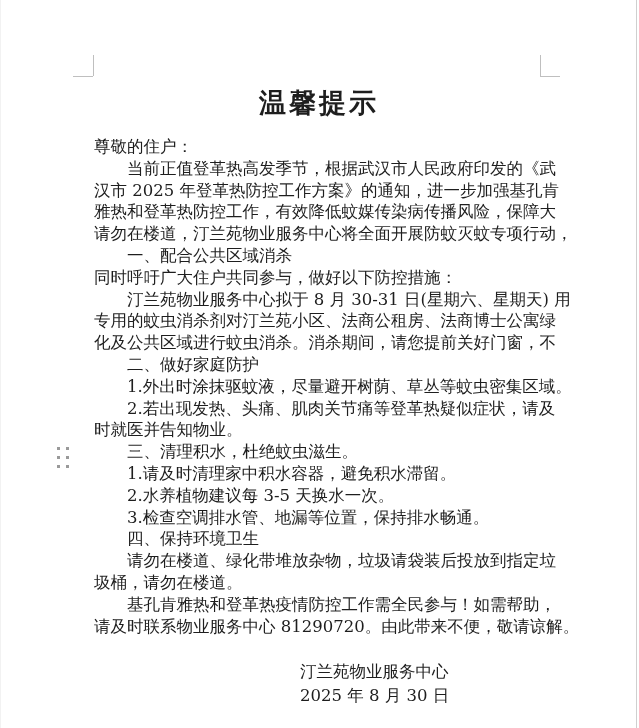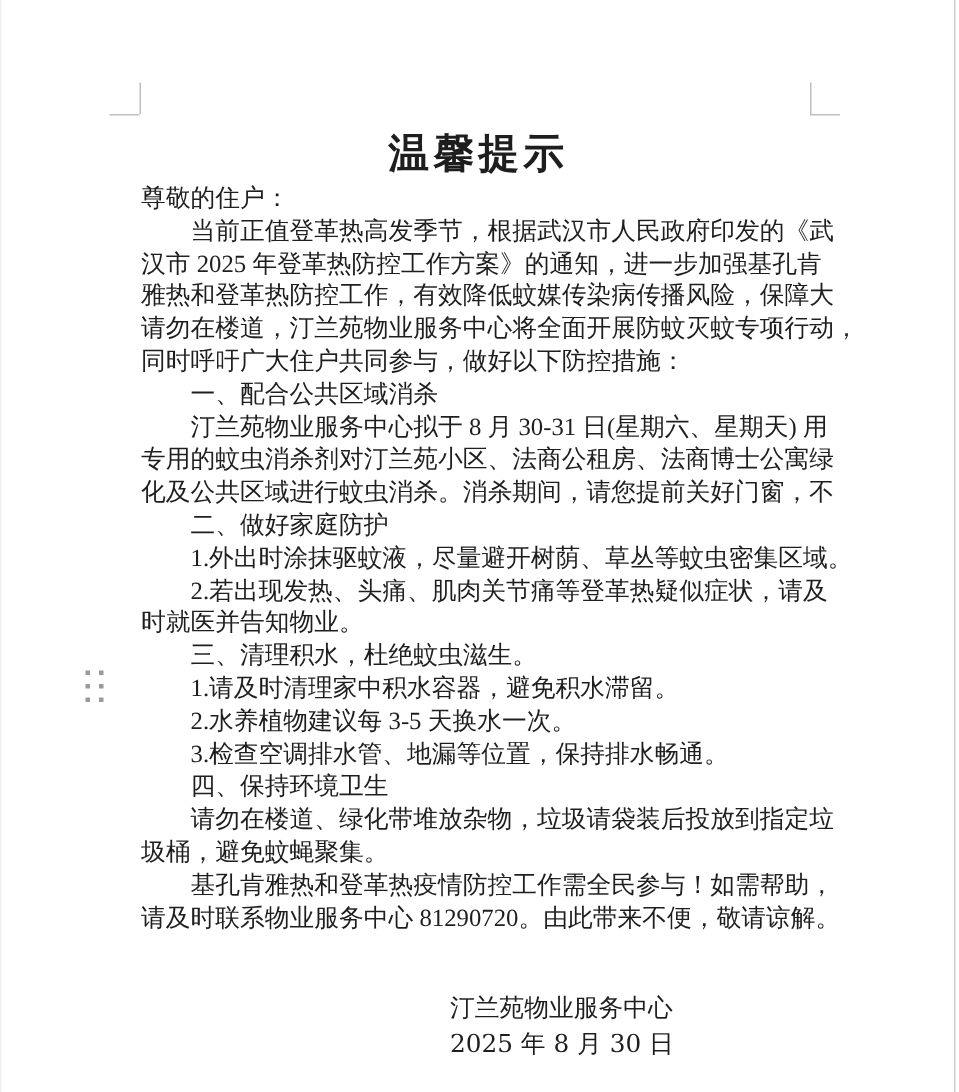--- a/index.html
+++ b/index.html
@@ -37,24 +37,23 @@
   }
   .handle i{display:block;width:3px;height:3px;background:var(--dot-color);}
 
   .doc-title{
     position:absolute;left:93px;top:88px;width:452px;
     text-align:center;
     font-size:27px;line-height:30px;font-weight:bold;
     letter-spacing:3px;
   }
   .doc-body{
-    position:absolute;left:94px;top:121px;width:470px;
+    position:absolute;left:94px;top:136px;width:470px;
     font-size:16.5px;line-height:21.8px;
     white-space:nowrap;
-    font-family:Liberation Serif, serif;
   }
   .doc-body .line{height:21.8px;}
   .doc-body .line.indent{padding-left:33px;}
 
   .signature-block{
     position:absolute;left:300px;top:660px;width:228px;
     text-align:left;font-size:16.5px;line-height:23.5px;
     white-space:nowrap;
   }
 </style>
@@ -79,36 +78,36 @@
 </div>
 
 <div class="doc-title">温馨提示</div>
 
 <div class="doc-body">
     <div class="line">尊敬的住户：</div>
     <div class="line indent">当前正值登革热高发季节，根据武汉市人民政府印发的《武</div>
     <div class="line">汉市 2025 年登革热防控工作方案》的通知，进一步加强基孔肯</div>
     <div class="line">雅热和登革热防控工作，有效降低蚊媒传染病传播风险，保障大</div>
     <div class="line">请勿在楼道，汀兰苑物业服务中心将全面开展防蚊灭蚊专项行动，</div>
+    <div class="line indent">一、配合公共区域消杀</div>
     <div class="line">同时呼吁广大住户共同参与，做好以下防控措施：</div>
-    <div class="line indent">一、配合公共区域消杀</div>
     <div class="line indent">汀兰苑物业服务中心拟于 8 月 30-31 日(星期六、星期天) 用</div>
     <div class="line">专用的蚊虫消杀剂对汀兰苑小区、法商公租房、法商博士公寓绿</div>
     <div class="line">化及公共区域进行蚊虫消杀。消杀期间，请您提前关好门窗，不</div>
     <div class="line indent">二、做好家庭防护</div>
     <div class="line indent">1.外出时涂抹驱蚊液，尽量避开树荫、草丛等蚊虫密集区域。</div>
     <div class="line indent">2.若出现发热、头痛、肌肉关节痛等登革热疑似症状，请及</div>
     <div class="line">时就医并告知物业。</div>
     <div class="line indent">三、清理积水，杜绝蚊虫滋生。</div>
     <div class="line indent">1.请及时清理家中积水容器，避免积水滞留。</div>
     <div class="line indent">2.水养植物建议每 3-5 天换水一次。</div>
     <div class="line indent">3.检查空调排水管、地漏等位置，保持排水畅通。</div>
     <div class="line indent">四、保持环境卫生</div>
     <div class="line indent">请勿在楼道、绿化带堆放杂物，垃圾请袋装后投放到指定垃</div>
-    <div class="line">圾桶，避免蚊蝇聚集。</div>
+    <div class="line">圾桶，请勿在楼道。</div>
     <div class="line indent">基孔肯雅热和登革热疫情防控工作需全民参与！如需帮助，</div>
     <div class="line">请及时联系物业服务中心 81290720。由此带来不便，敬请谅解。</div>
   </div>
 
 <div class="signature-block">
   <div>汀兰苑物业服务中心</div>
   <div>2025 年 8 月 30 日</div>
 </div>
 
 </body></html>

